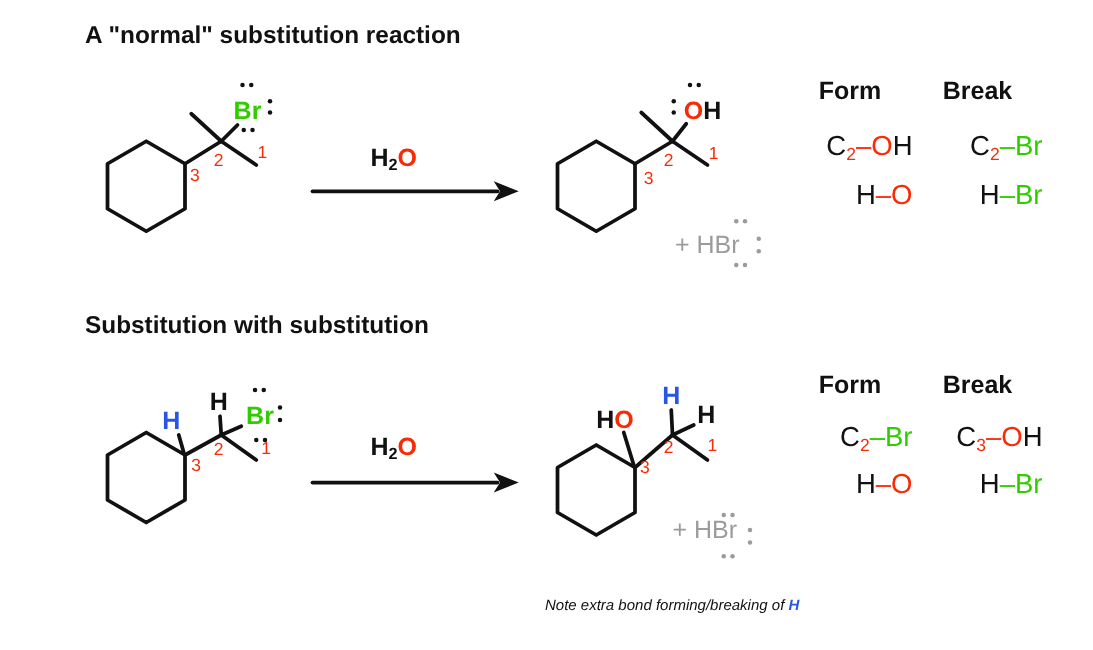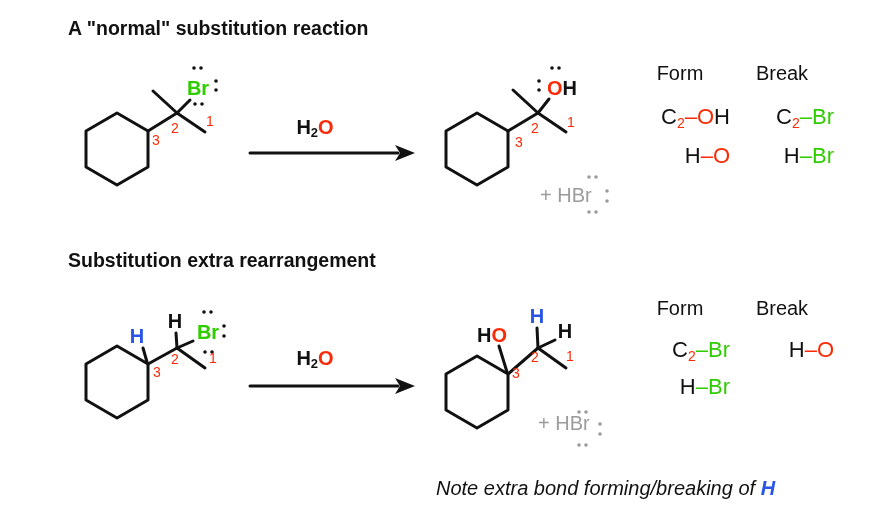--- a/index.html
+++ b/index.html
@@ -24,27 +24,27 @@
   .num  { font-size:14px; }
   .byprod { font-size:20px; font-weight:normal; }
   
   .reagent {
     position:absolute; width:64px; text-align:center;
     font-size:20px; font-weight:bold; white-space:nowrap;
   }
   .reagent .sub { font-size:13px; vertical-align:-3px; }
   
   .bond-table { position:absolute; display:grid; grid-template-columns:100px 104px; }
-  .bt-header { font-weight:normal; font-size:20px; text-align:center; }
+  .bt-header { font-weight:bold; font-size:20px; text-align:center; }
   .bt-cell { font-size:22px; text-align:right; white-space:nowrap; }
   .bt-cell .sub { font-size:14px; vertical-align:-4px; }
   .t-top { left:630px; top:62px;  grid-template-rows:42px 39px 39px; }
   .t-bot { left:630px; top:297px; grid-template-rows:40px 37px 36px 36px; }
   
-  .note { position:absolute; left:436px; top:477px; font-size:20px; font-style:italic; white-space:nowrap; }
+  .note { position:absolute; left:436px; top:477px; font-size:12px; font-style:italic; white-space:nowrap; }
   .note .note-h { font-weight:bold; }
 </style>
 </head>
 <body>
 
 <div class="canvas">
 
   <div class="title" style="left:68px; top:17px;">A "normal" substitution reaction</div>
 
   <svg style="left:70px; top:55px;" width="175" height="160" viewBox="0 0 175 160">
@@ -106,21 +106,21 @@
 
   <div class="bond-table t-top">
     <div class="bt-header">Form</div>
     <div class="bt-header">Break</div>
     <div class="bt-cell"><span style="color: rgb(17, 17, 17);">C</span><span class="sub" style="color: rgb(249, 43, 6);">2</span><span style="color: rgb(249, 43, 6);">–</span><span style="color: rgb(249, 43, 6);">O</span><span style="color: rgb(17, 17, 17);">H</span></div>
     <div class="bt-cell"><span style="color: rgb(17, 17, 17);">C</span><span class="sub" style="color: rgb(249, 43, 6);">2</span><span style="color: rgb(47, 204, 0);">–</span><span style="color: rgb(47, 204, 0);">Br</span></div>
     <div class="bt-cell"><span style="color: rgb(17, 17, 17);">H</span><span style="color: rgb(249, 43, 6);">–</span><span style="color: rgb(249, 43, 6);">O</span></div>
     <div class="bt-cell"><span style="color: rgb(17, 17, 17);">H</span><span style="color: rgb(47, 204, 0);">–</span><span style="color: rgb(47, 204, 0);">Br</span></div>
   </div>
 
-  <div class="title" style="left:68px; top:249px;">Substitution extra rearrangement</div>
+  <div class="title" style="left:68px; top:249px;">Substitution with substitution</div>
 
   <svg style="left:70px; top:295px;" width="180" height="170" viewBox="0 0 180 170">
     <polygon class="ring" points="47,51 78,69 78,105 47,123 16,105 16,69"></polygon>
     <g>
       <line x1="78" y1="69" x2="107" y2="53"></line>
       <line x1="77" y1="67" x2="73" y2="53"></line>
       <line x1="107" y1="53" x2="106" y2="38"></line>
       <line x1="107" y1="53" x2="123" y2="46"></line>
       <line x1="107" y1="53" x2="135" y2="73"></line>
     </g>
@@ -169,19 +169,20 @@
         <circle class="gray" cx="165" cy="144" r="1.8"></circle>
       <circle class="gray" cx="144" cy="155" r="1.8"></circle>
         <circle class="gray" cx="151" cy="155" r="1.8"></circle>
     </g>
   </svg>
 
   <div class="bond-table t-bot">
     <div class="bt-header">Form</div>
     <div class="bt-header">Break</div>
     <div class="bt-cell"><span style="color: rgb(17, 17, 17);">C</span><span class="sub" style="color: rgb(249, 43, 6);">2</span><span style="color: rgb(47, 204, 0);">–</span><span style="color: rgb(47, 204, 0);">Br</span></div>
+    <div class="bt-cell"><span style="color: rgb(17, 17, 17);">C</span><span class="sub" style="color: rgb(249, 43, 6);">3</span><span style="color: rgb(249, 43, 6);">–</span><span style="color: rgb(249, 43, 6);">O</span><span style="color: rgb(17, 17, 17);">H</span></div>
     <div class="bt-cell"><span style="color: rgb(17, 17, 17);">H</span><span style="color: rgb(249, 43, 6);">–</span><span style="color: rgb(249, 43, 6);">O</span></div>
     <div class="bt-cell"><span style="color: rgb(17, 17, 17);">H</span><span style="color: rgb(47, 204, 0);">–</span><span style="color: rgb(47, 204, 0);">Br</span></div>
   </div>
 
   <div class="note"><span>Note extra bond forming/breaking of </span><span class="note-h blue">H</span></div>
 
 </div>
 
 </body></html>

